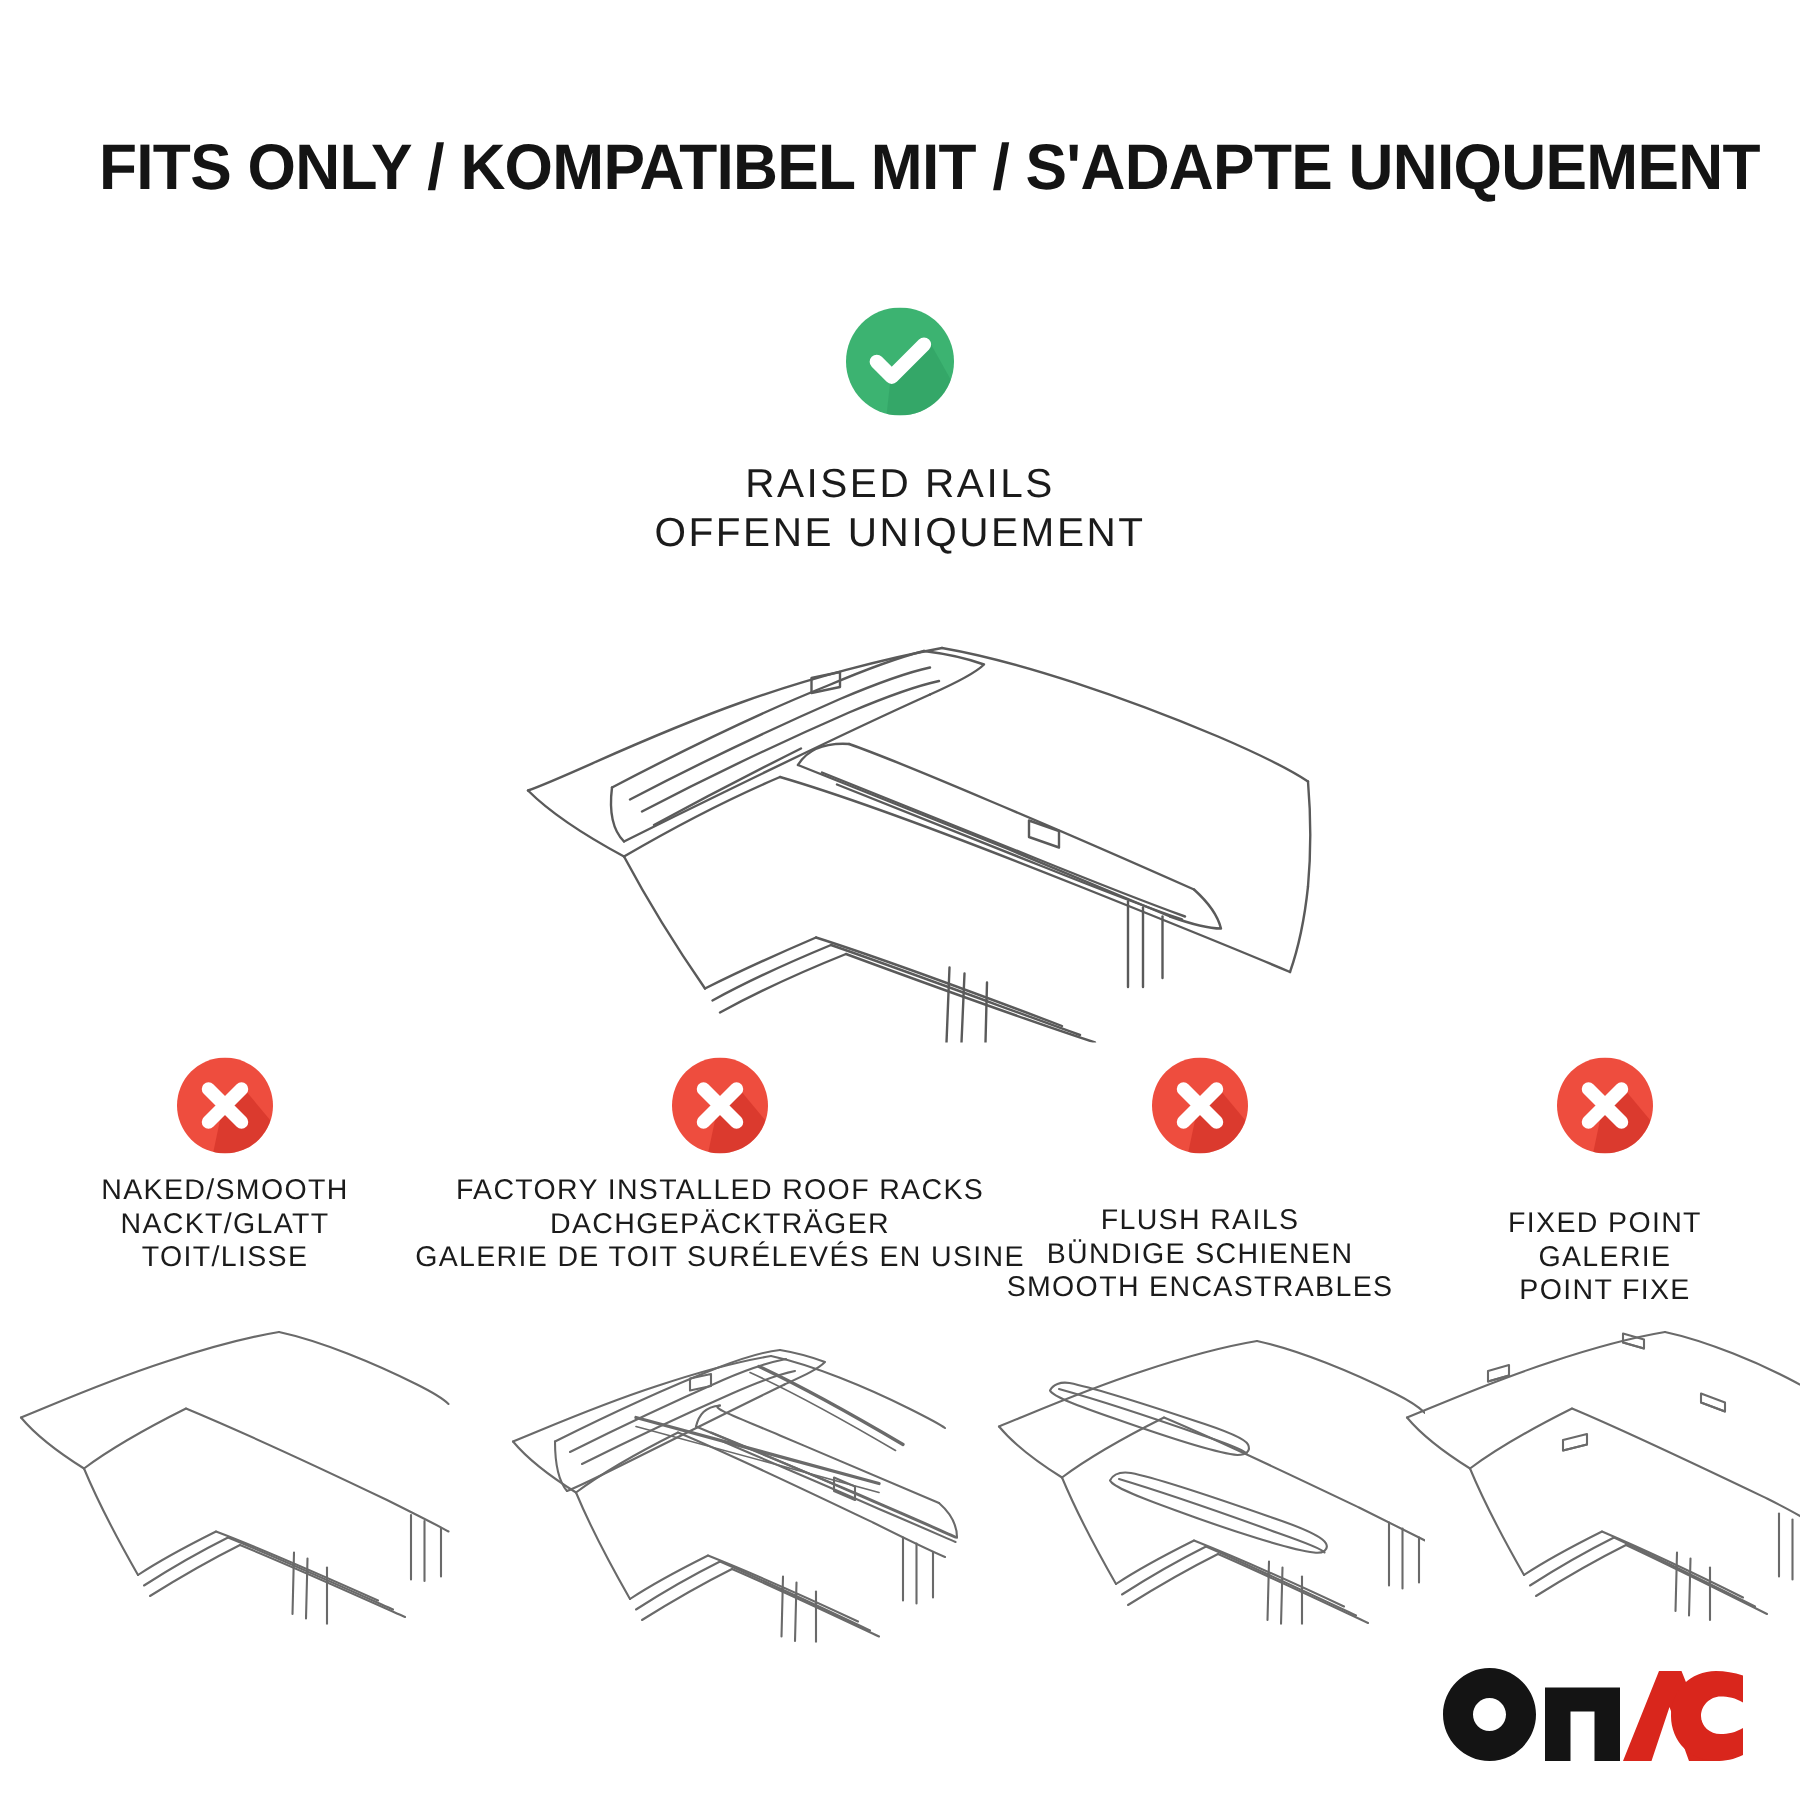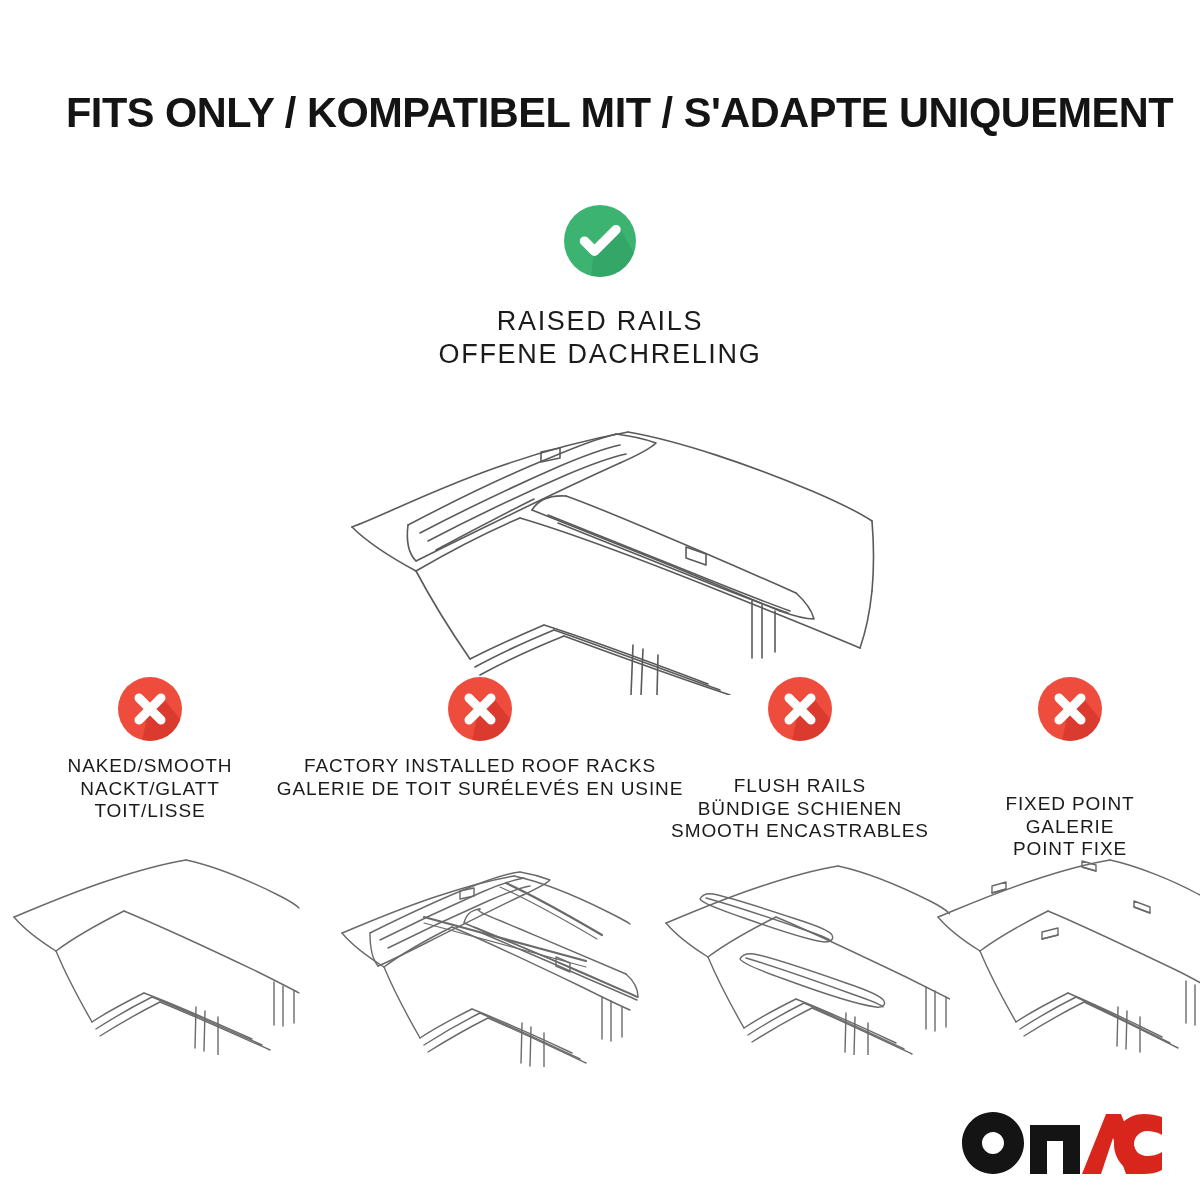--- a/index.html
+++ b/index.html
@@ -62,21 +62,21 @@
     top: 200px;
     transform: translateX(-50%);
     width: 560px;
     height: 290px;
   }
 
   
   .row {
     position: absolute;
     left: 0;
-    top: 677px;
+    top: 705px;
     width: 1200px;
     display: flex;
     align-items: flex-start;
   }
   .col {
     position: relative;
     display: flex;
     flex-direction: column;
     align-items: center;
   }
@@ -132,21 +132,21 @@
       <circle cx="36" cy="36" r="36" fill="#3cb371"></circle>
       <g clip-path="url(#circClip)">
         <polygon points="30.5,40.5 55.5,22.5 72,52 58,72 27,72" fill="#2e9c60" opacity="0.55"></polygon>
       </g>
       <path d="M20.5 36.2 L30.5 46.2 L52.0 24.7" fill="none" stroke="#ffffff" stroke-width="9.5" stroke-linecap="round" stroke-linejoin="round"></path>
     </svg>
   </div>
 
   <div class="hero-caption">
     <div>RAISED RAILS</div>
-    <div>OFFENE DACHRELING</div>
+    <div>OFFENE UNIQUEMENT</div>
   </div>
 
   
   <div class="hero-art">
     <svg width="560" height="290" viewBox="0 0 560 290" fill="none" stroke="#5a5a5a" stroke-width="1.6" stroke-linecap="round" stroke-linejoin="round">
 
       <path d="M32 122 C60 112 110 86 175 63 C220 47 270 34 308 27"></path>
       <path d="M308 27 C360 36 430 60 492 86 C520 98 540 108 552 116"></path>
       <path d="M32 122 C46 136 70 152 96 166"></path>
       <path d="M96 166 C120 152 160 130 200 113"></path>
@@ -246,20 +246,21 @@
           </defs>
         <circle cx="32" cy="32" r="32" fill="#ee4d3e"></circle>
         <g clip-path="url(#xc1)">
           <polygon points="32,26 44,20 64,44 52,64 24,64" fill="#c3241b" opacity="0.45"></polygon>
         </g>
         <path d="M21 21 L43 43 M43 21 L21 43" stroke="#ffffff" stroke-width="9" stroke-linecap="round"></path>
       </svg>
     </span>
     <div class="col-caption">
       <div>FACTORY INSTALLED ROOF RACKS</div>
+      <div>DACHGEPÄCKTRÄGER</div>
       <div>GALERIE DE TOIT SURÉLEVÉS EN USINE</div>
     </div>
     <div class="col-art" style="top:190px">
       <svg width="320" height="200" viewBox="0 0 320 200" fill="none" stroke="#6a6a6a" stroke-width="1.4" stroke-linecap="round" stroke-linejoin="round">
 
         <path d="M22 66 C42 58 78 42 118 29 C148 19 176 12 194 9"></path>
         <path d="M194 9 C222 15 258 30 286 44 C298 50 306 54 310 57"></path>
         <path d="M22 66 C32 78 48 90 64 100"></path>
         <path d="M64 100 C80 88 106 73 132 60"></path>
         <path d="M132 60 C168 75 216 98 262 120 C282 130 296 137 310 143"></path>
@@ -361,21 +362,21 @@
               <circle cx="32" cy="32" r="32"></circle>
             </clipPath>
           </defs>
         <circle cx="32" cy="32" r="32" fill="#ee4d3e"></circle>
         <g clip-path="url(#xc3)">
           <polygon points="32,26 44,20 64,44 52,64 24,64" fill="#c3241b" opacity="0.45"></polygon>
         </g>
         <path d="M21 21 L43 43 M43 21 L21 43" stroke="#ffffff" stroke-width="9" stroke-linecap="round"></path>
       </svg>
     </span>
-    <div class="col-caption" style="margin-top:52px">
+    <div class="col-caption" style="margin-top:36px">
       <div>FIXED POINT</div>
       <div>GALERIE</div>
       <div>POINT FIXE</div>
     </div>
     <div class="col-art" style="top:178px">
       <svg width="280" height="200" viewBox="0 0 280 200" fill="none" stroke="#6a6a6a" stroke-width="1.4" stroke-linecap="round" stroke-linejoin="round">
         <path d="M8 62 C28 54 64 38 104 25 C134 15 162 8 180 5"></path>
         <path d="M180 5 C208 11 244 26 268 39 C276 43 279 47 280 50"></path>
         <path d="M8 62 C18 74 34 86 50 96"></path>
         <path d="M50 96 C66 84 92 69 118 56"></path>

